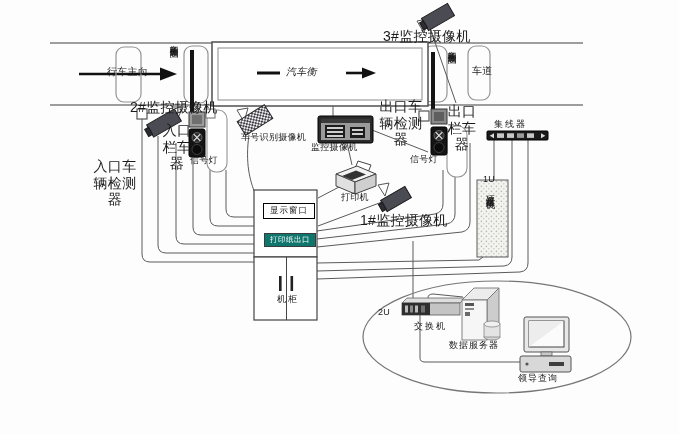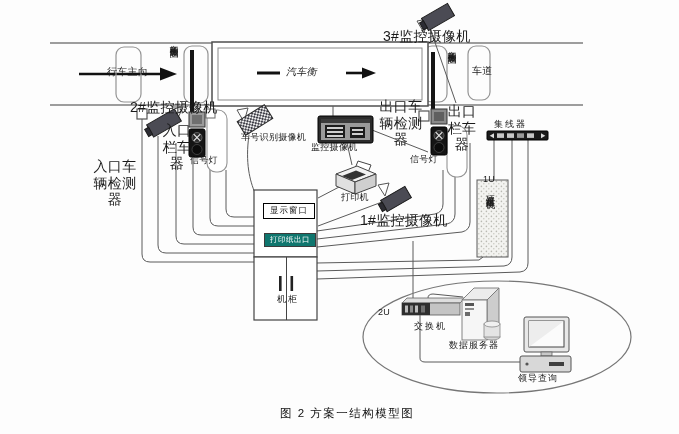--- a/index.html
+++ b/index.html
@@ -265,15 +265,14 @@
 
 <div class="boxlbl" style="left:263px;top:203px;width:50px;height:14px;">显示窗口</div>
 <div class="boxlbl dark" style="left:264px;top:233px;width:50px;height:12px;">打印纸出口</div>
 <div class="lbl" style="left:277px;top:294px;letter-spacing:2px;">机柜</div>
 
 <div class="lbl" style="left:378px;top:307px;">2U</div>
 <div class="lbl" style="left:414px;top:321px;letter-spacing:2px;">交换机</div>
 <div class="lbl" style="left:449px;top:340px;letter-spacing:1px;">数据服务器</div>
 <div class="lbl" style="left:518px;top:373px;letter-spacing:1px;">领导查询</div>
 
-<div class="caption" style="left:280px;top:406px;">图 2  方案一结构模型图</div>
 
 </div>
 
 </body></html>

